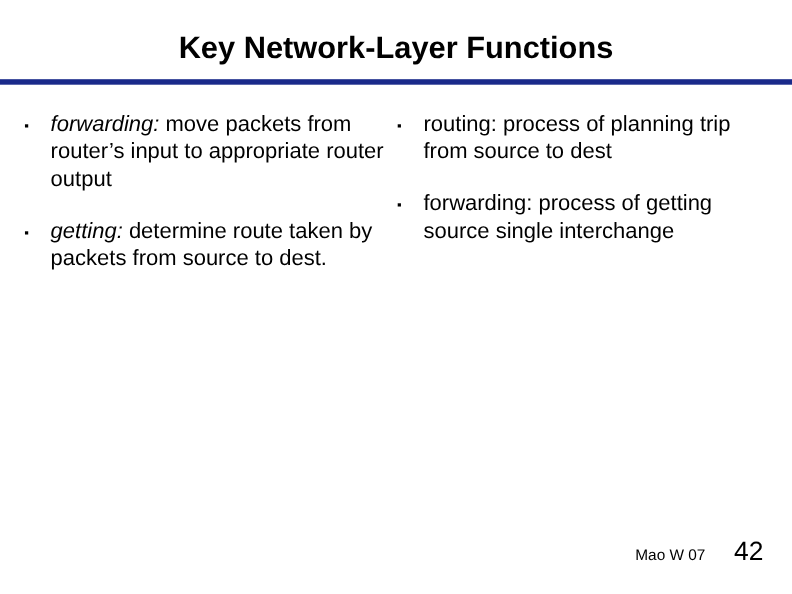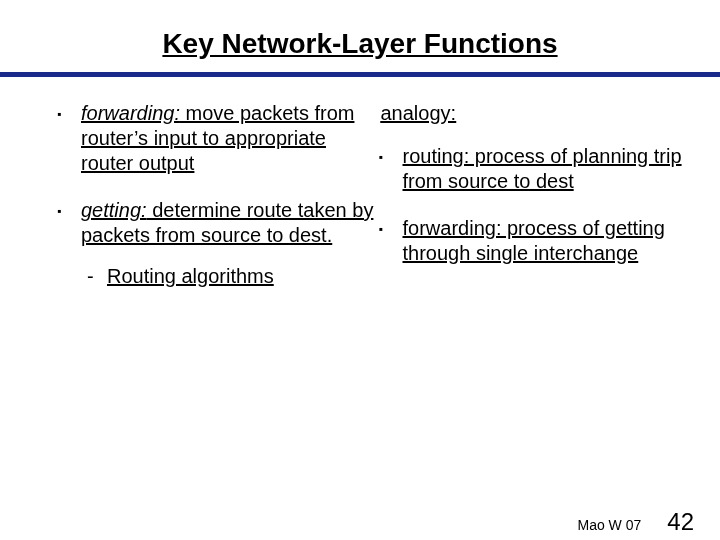--- a/index.html
+++ b/index.html
@@ -10,39 +10,37 @@
     background: #ffffff;
     font-family: Arial, Helvetica, sans-serif;
     color: #000;
     overflow: hidden;
   }
   .slide {
     position: relative;
     width: 720px;
     height: 540px;
     box-sizing: border-box;
-    text-decoration: underline;
   }
   .title {
     text-align: center;
     font-weight: bold;
     font-size: 28px;
     padding-top: 28px;
     padding-bottom: 12px;
   }
   .rule {
     height: 5px;
     background: #1a2a8a;
     width: 100%;
   }
   .body {
     display: flex;
     padding: 24px 22px 0 22px;
     gap: 2px;
-    margin-left: 35px;
   }
   .col {
     flex: 1 1 50%;
     font-size: 20px;
     line-height: 1.25;
   }
   ul.outer {
     list-style: none;
     margin: 0;
     padding: 0;
@@ -78,21 +76,21 @@
   }
   .analogy-label {
     text-decoration: underline;
     margin: 0 0 18px 2px;
     font-size: 20px;
   }
   .em { font-style: italic; }
   .footer {
     position: absolute;
     right: 26px;
-    bottom: 4px;
+    bottom: 24px;
     font-size: 14px;
     color: #000;
     display: flex;
     align-items: baseline;
     gap: 26px;
   }
   .footer .pnum {
     font-size: 24px;
   }
 </style>
@@ -105,32 +103,28 @@
 
   <div class="body">
 
     <div class="col">
       <ul class="outer">
         <li>
           <span class="em">forwarding:</span><span> move packets from router’s input to appropriate router output</span>
         </li>
         <li>
           <span class="em">getting:</span><span> determine route taken by packets from source to dest.</span>
-          <ul class="inner">
-            <li>Routing algorithms</li>
-          </ul>
         </li>
       </ul>
     </div>
 
     <div class="col">
-      <div class="analogy-label">analogy:</div>
       <ul class="outer">
         <li>routing: process of planning trip from source to dest</li>
-        <li>forwarding: process of getting through single interchange</li>
+        <li>forwarding: process of getting source single interchange</li>
       </ul>
     </div>
 
   </div>
 
   <div class="footer">
     <span>Mao W 07</span>
     <span class="pnum">42</span>
   </div>
 </div>

